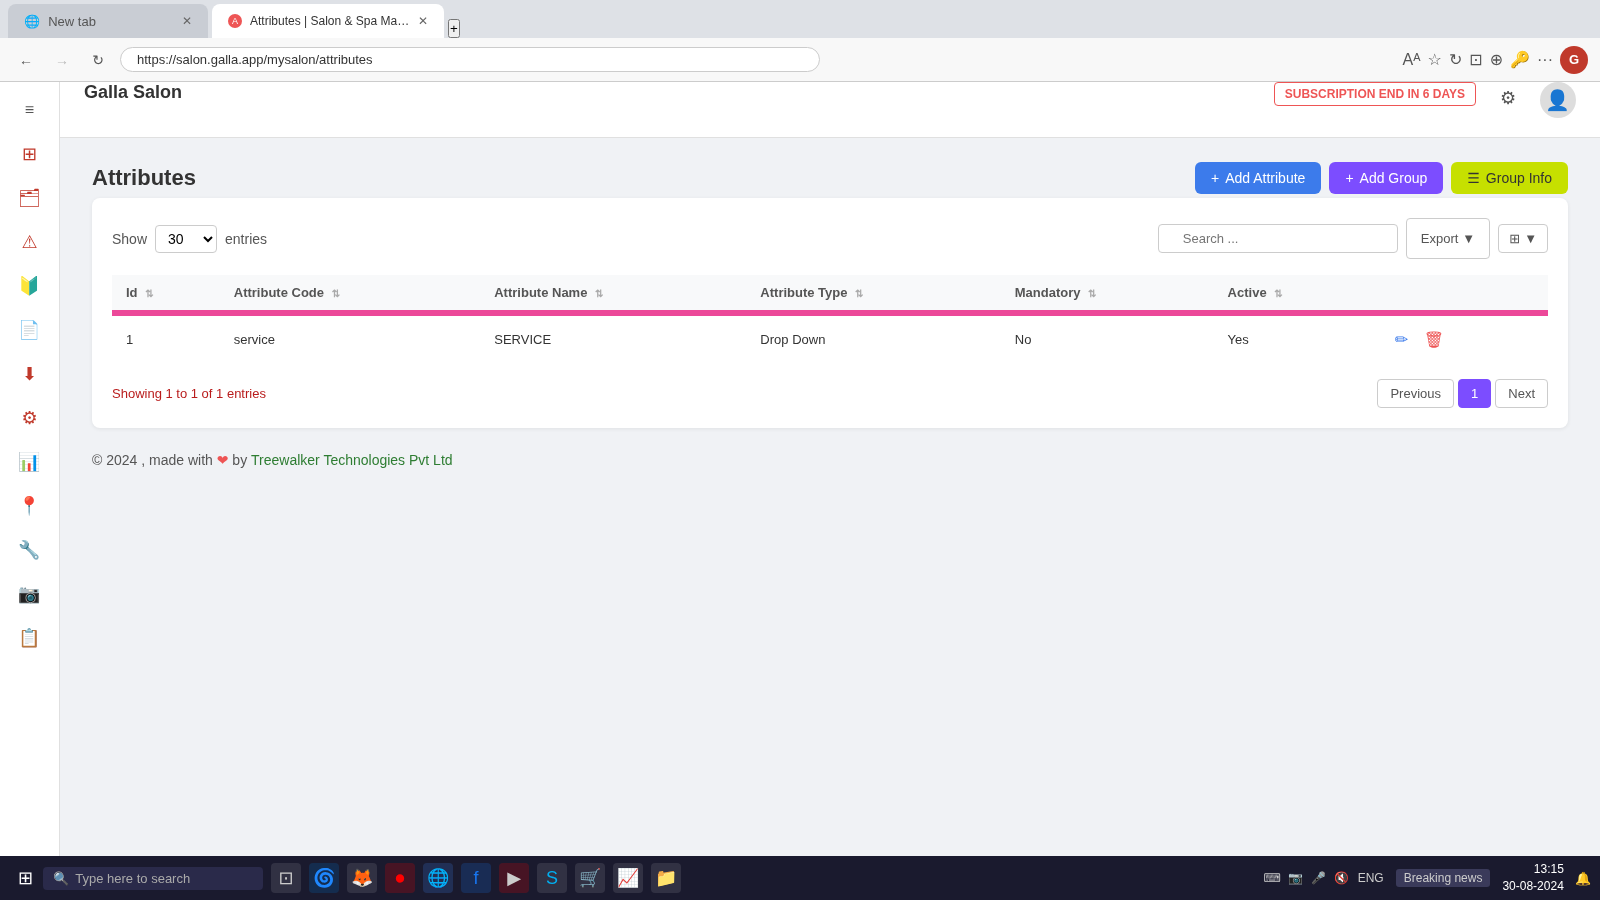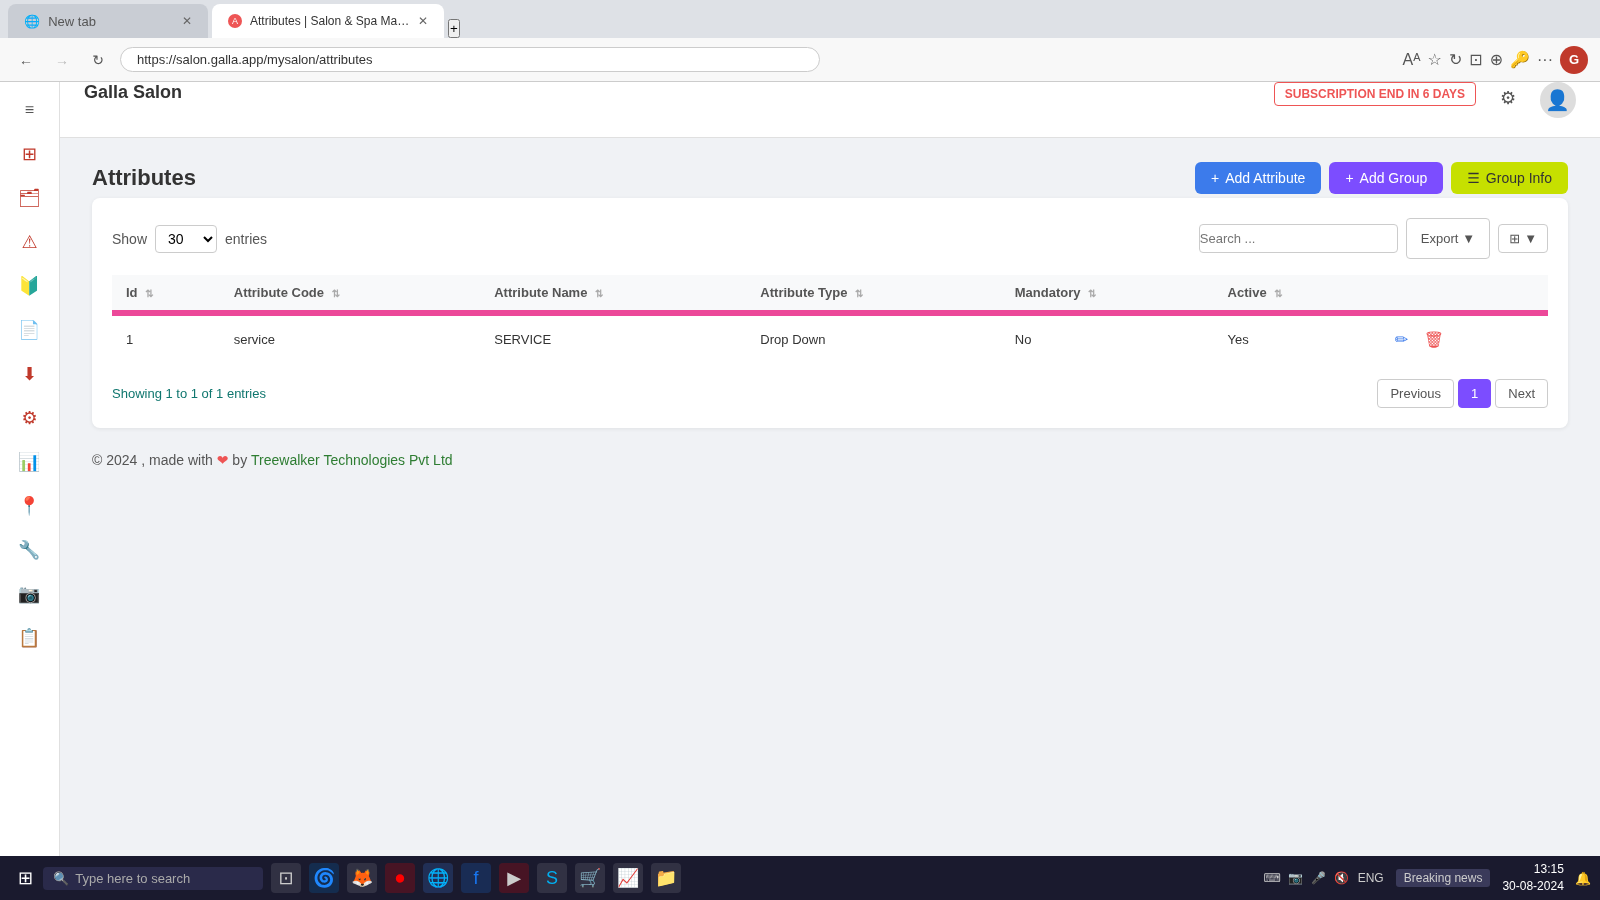--- a/index.html
+++ b/index.html
@@ -47,37 +47,37 @@
     .btn-purple { background: #7c4dff; color: #fff; }
     .btn-yellow-green { background: #c6e000; color: #333; }
 
     
     .table-card { background: #fff; border-radius: 8px; padding: 20px; box-shadow: 0 1px 4px rgba(0,0,0,0.07); }
     .table-controls { display: flex; align-items: center; margin-bottom: 16px; gap: 8px; }
     .show-label { color: #555; font-size: 14px; }
     .entries-select { border: 1px solid #ccc; border-radius: 4px; padding: 4px 8px; font-size: 14px; background: #fff; }
     .entries-label { color: #555; font-size: 14px; }
     .table-controls-right { margin-left: auto; display: flex; align-items: center; gap: 8px; }
-    .search-input { border: 1px solid #ccc; border-radius: 4px; padding: 6px 0; font-size: 13px; width: 199px; color: #999; }
+    .search-input { border: 1px solid #ccc; border-radius: 4px; padding: 6px 24px; font-size: 13px; width: 240px; color: #999; }
     .export-btn { border: 1px solid #ccc; background: #fff; border-radius: 4px; padding: 12px 14px; font-size: 13px; cursor: pointer; display: flex; align-items: center; gap: 4px; color: #555; }
     .grid-view-btn { border: 1px solid #ccc; background: #fff; border-radius: 4px; padding: 6px 10px; font-size: 13px; cursor: pointer; display: flex; align-items: center; gap: 4px; color: #555; }
 
     
     .data-table { width: 100%; border-collapse: collapse; }
     .data-table th { background: #f8f9fa; text-align: left; padding: 10px 14px; font-size: 13px; color: #555; font-weight: 600; border-bottom: 6px solid #ec4899; cursor: pointer; white-space: nowrap; }
     .data-table th .sort-icon { color: #aaa; margin-left: 4px; font-size: 10px; }
     .data-table td { padding: 10px 14px; font-size: 13px; color: #333; border-bottom: 1px solid #f0f0f0; }
     .data-table tr:last-child td { border-bottom: none; }
     .action-btn { background: none; border: none; cursor: pointer; padding: 4px 6px; border-radius: 4px; font-size: 16px; }
     .action-btn.edit { color: #3c7beb; }
     .action-btn.delete { color: #e55; }
 
     
     .table-footer { display: flex; align-items: center; justify-content: space-between; margin-top: 16px; }
-    .showing-text { color: #0f766e; font-size: 13px; }
+    .showing-text { color: #b91c1c; font-size: 13px; }
     .pagination { display: flex; align-items: center; gap: 4px; }
     .page-btn { padding: 6px 12px; border: 1px solid #ccc; background: #fff; border-radius: 4px; font-size: 13px; cursor: pointer; color: #555; }
     .page-btn.active { background: #7c4dff; color: #fff; border-color: #7c4dff; }
 
     
     .page-footer { margin-top: 24px; font-size: 14px; color: #555; }
     .page-footer .heart { color: #e55; }
     .page-footer a { color: #2e7d32; text-decoration: none; font-weight: 500; }
 
     

